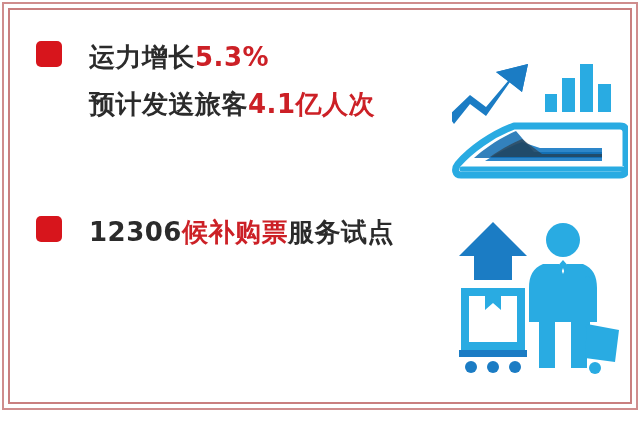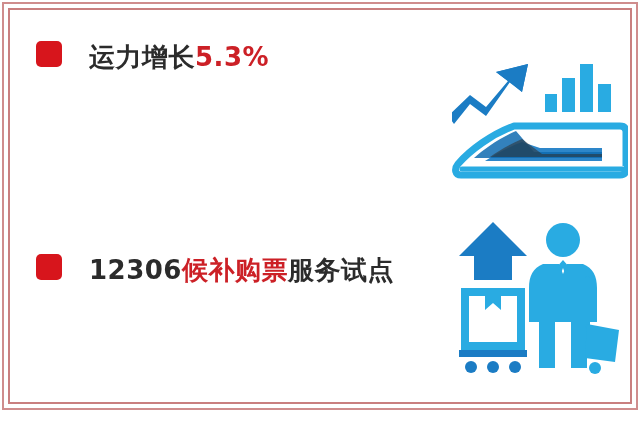--- a/index.html
+++ b/index.html
@@ -43,21 +43,21 @@
     pointer-events: none;
   }
 
   
   .row {
     position: absolute;
     display: flex;
     align-items: flex-start;
   }
   #row-1 { left: 36px; top: 34px; }
-  #row-2 { left: 36px; top: 209px; margin-top: 38px; }
+  #row-2 { left: 36px; top: 209px; }
 
   .bullet {
     width: 26px;
     height: 26px;
     background: #d7151c;
     border-radius: 5px;
     flex: 0 0 auto;
     margin-top: 7px;
   }
 
@@ -88,20 +88,23 @@
 <div id="infographic">
 
   <div class="frame-outer"></div>
   <div class="frame-inner"></div>
 
   <div class="row" id="row-1">
     <div class="bullet"></div>
     <div class="lines">
       <div class="line">
         <span class="tx-dark">运力增长</span><span class="tx-red">5.3%</span>
+      </div>
+      <div class="line">
+        <span class="tx-dark">预计发送旅客</span><span class="tx-red">4.1亿人次</span>
       </div>
     </div>
   </div>
 
   <div class="icon-wrap" id="icon-train">
     <svg viewBox="0 0 176 148" xmlns="http://www.w3.org/2000/svg">
 
       <g>
         <path d="M2 82 L18 62 L34 74 L58 40 L70 50 L76 22 L44 30 L56 39 L34 65 L18 53 L-4 74 Z" fill="#1b7cc4"></path>
         <path d="M44 30 L76 22 L70 50 Z" fill="#1b7cc4"></path>

